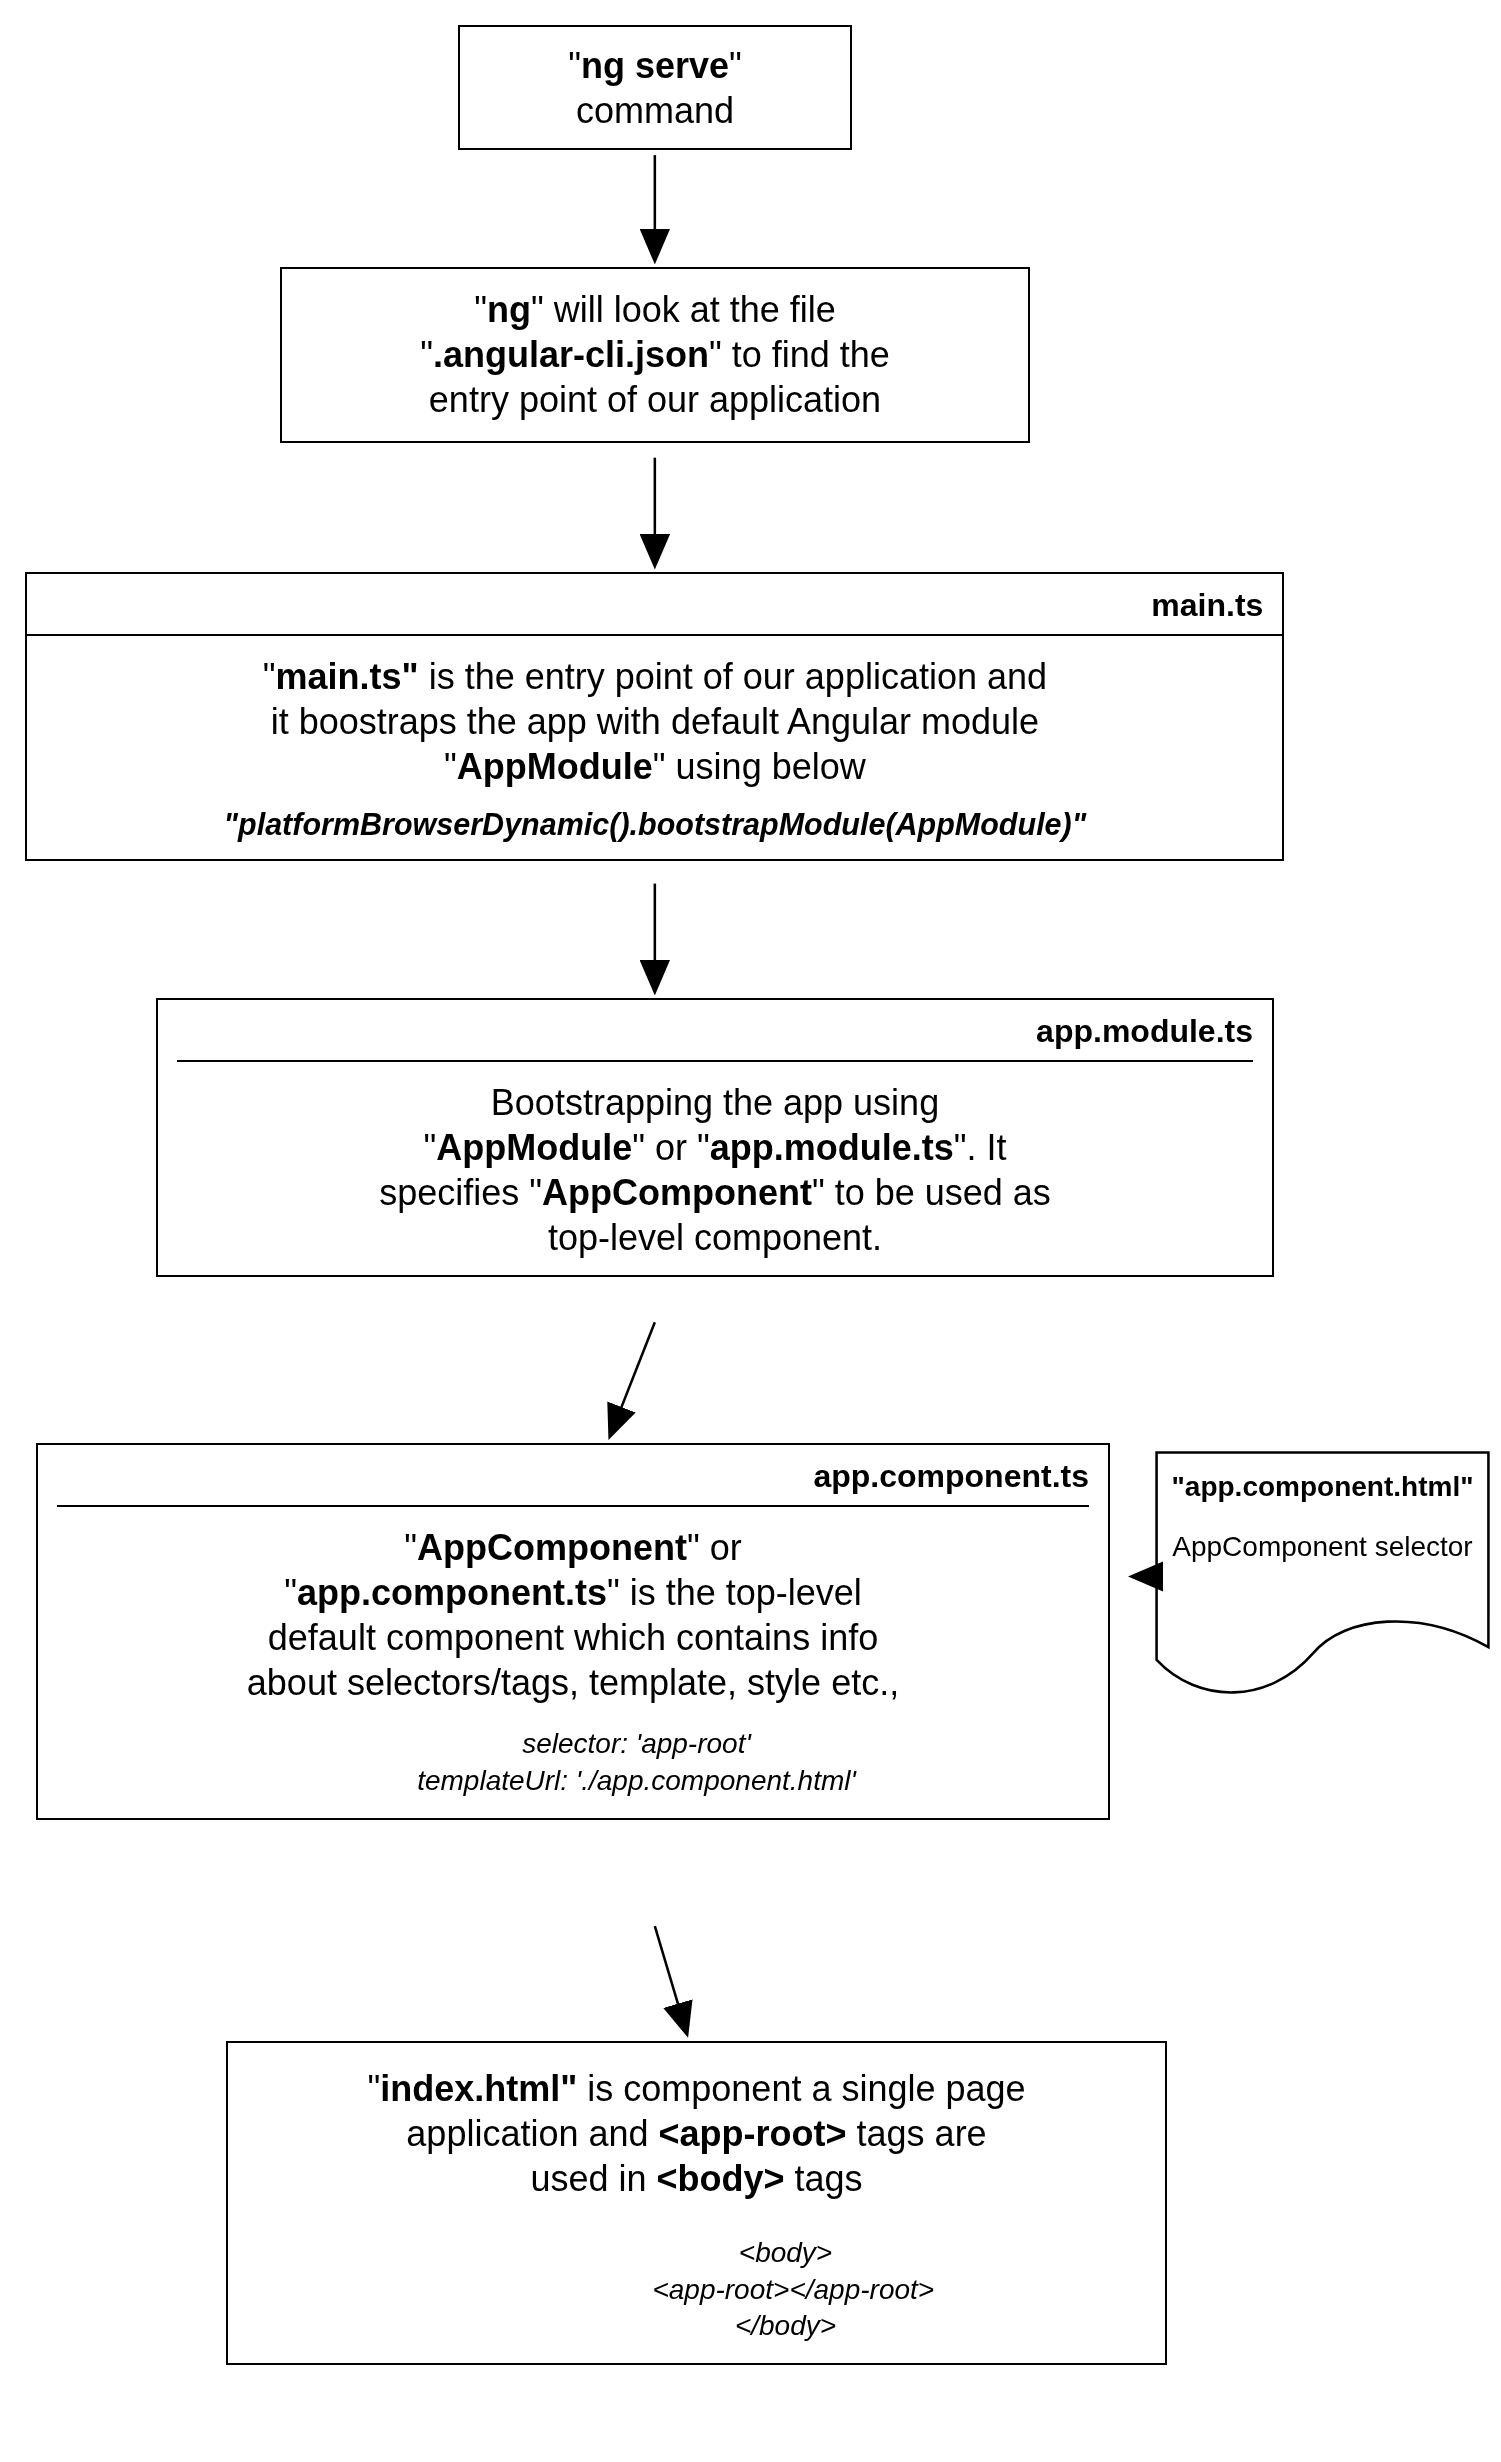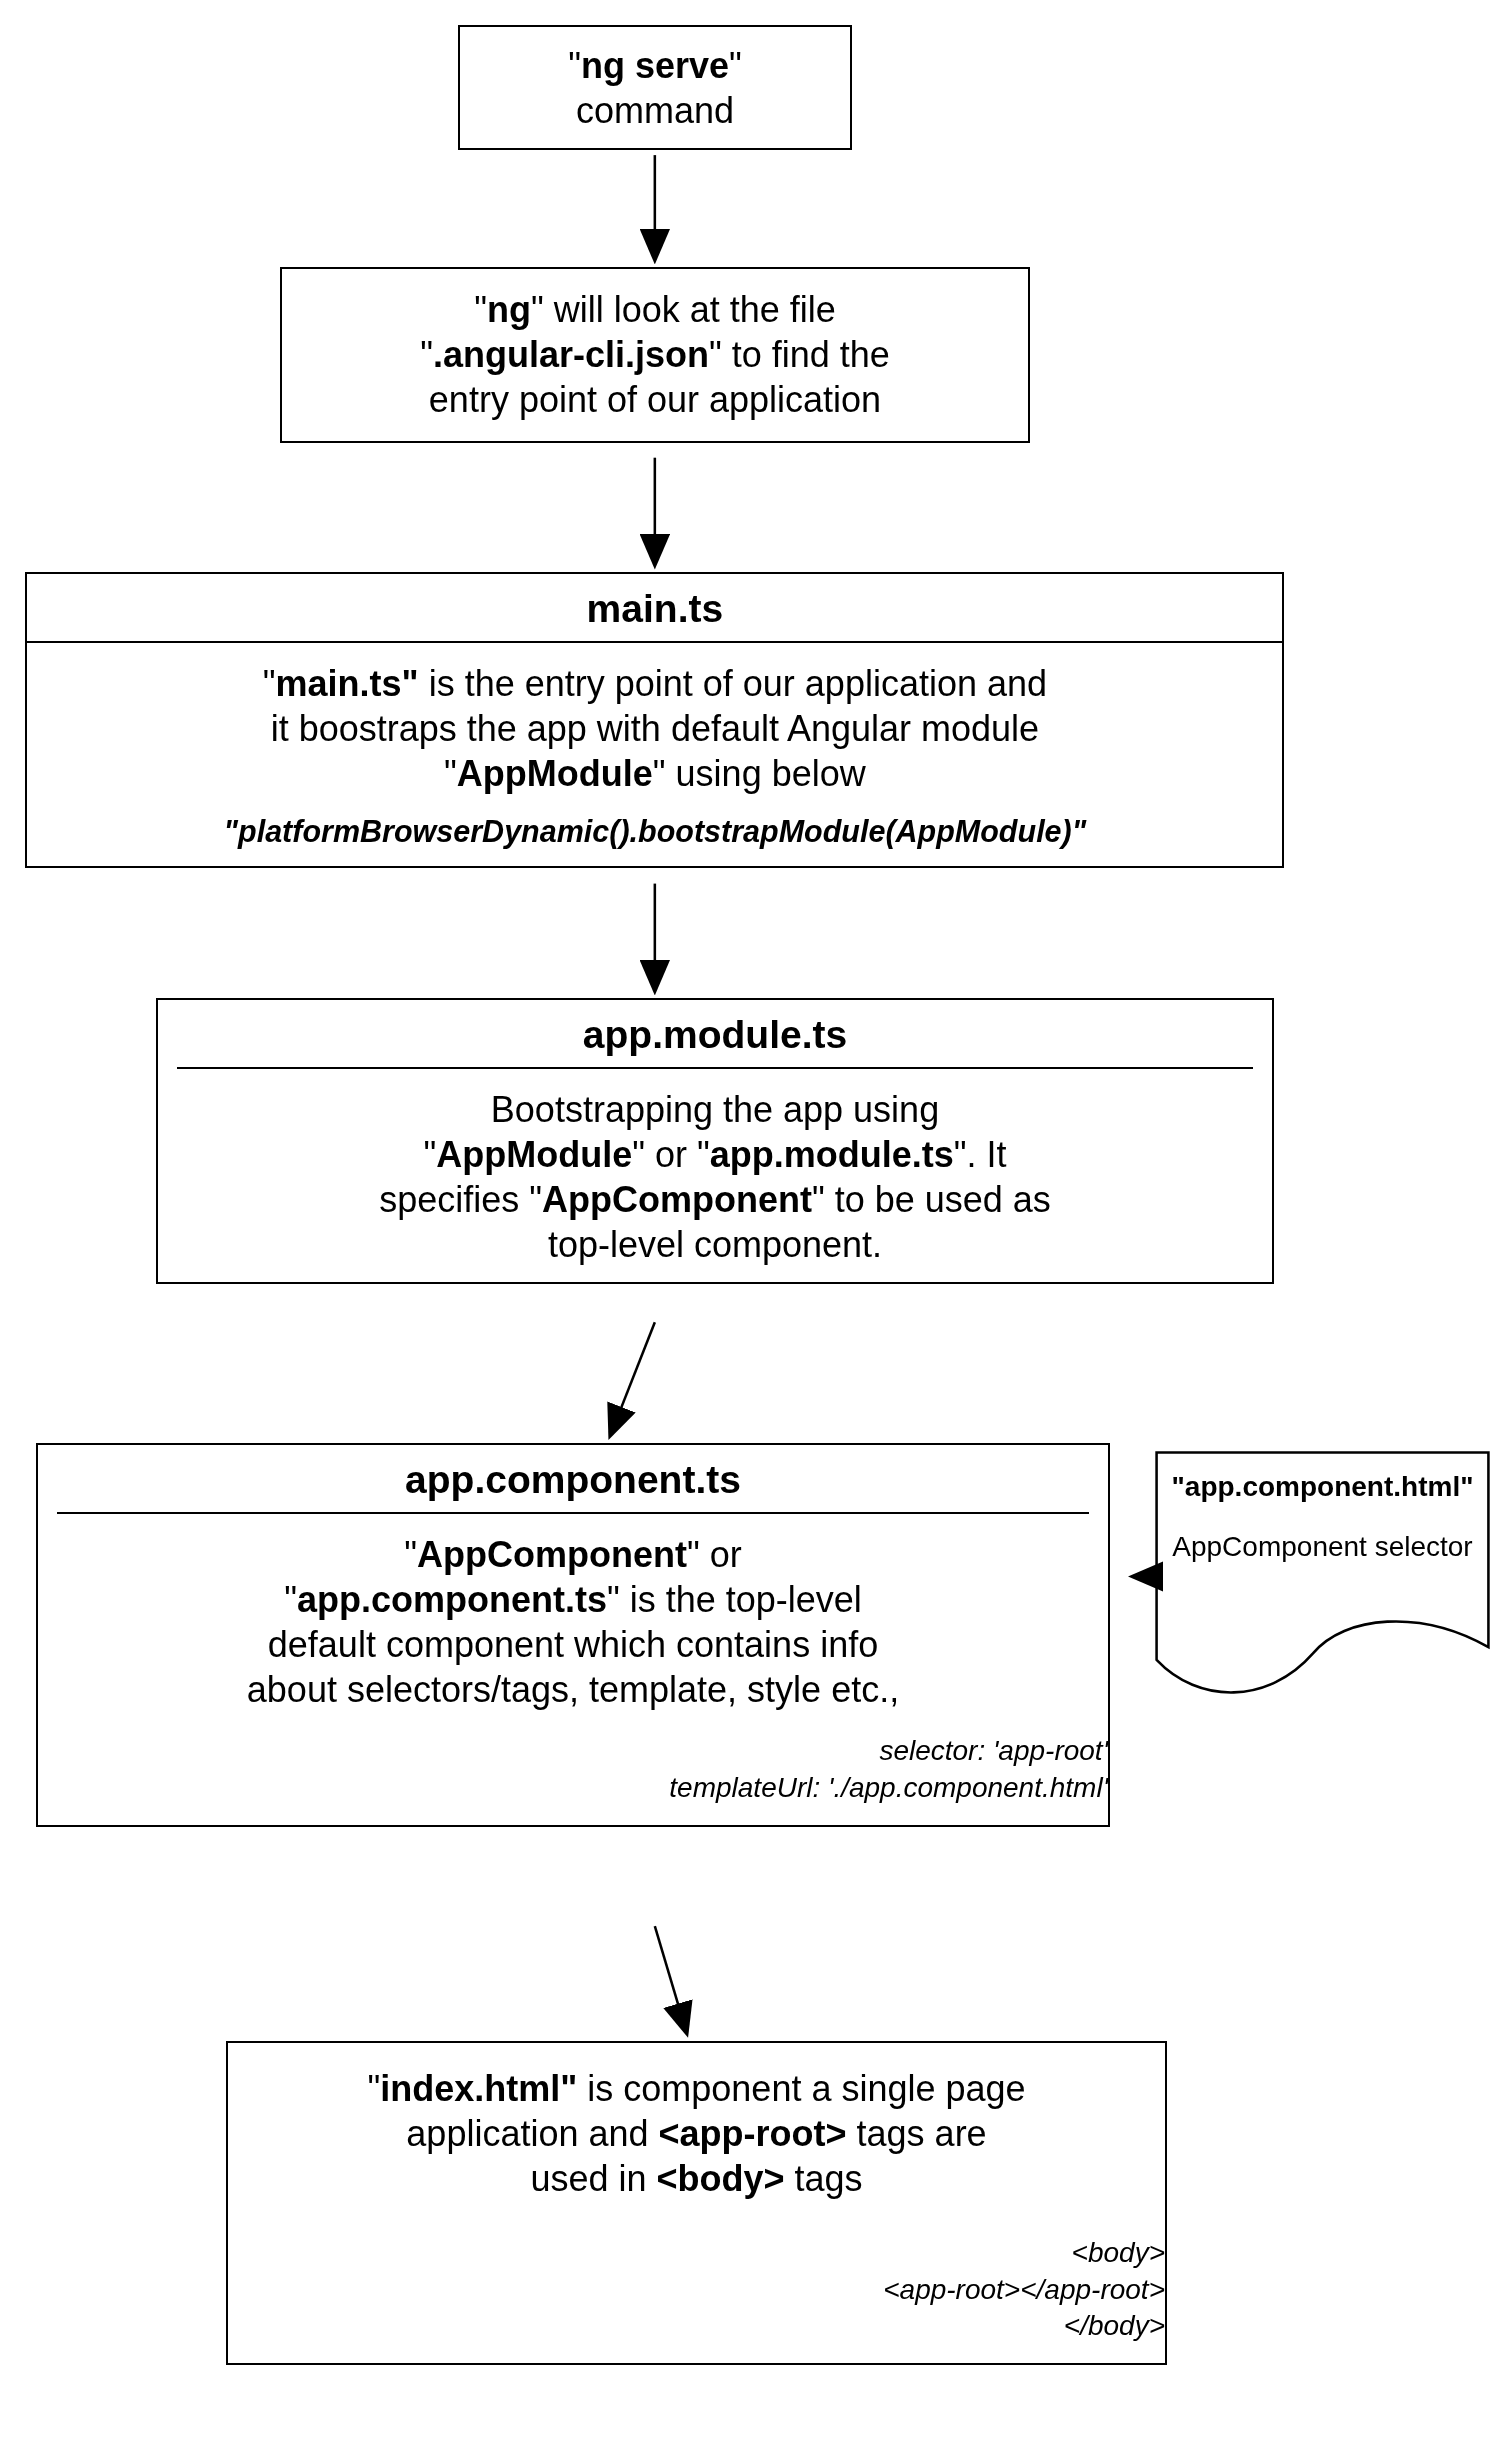--- a/index.html
+++ b/index.html
@@ -15,36 +15,37 @@
   }
   .node {
     position: absolute;
     border: 2.5px solid #000;
     background: #fff;
     text-align: center;
     box-sizing: border-box;
   }
   .node .title {
     font-weight: 700;
-    font-size: 39px;
+    font-size: 32px;
     padding: 12.7px 19px 10.2px;
+    text-align: right;
   }
   .node .title-sep {
     border-bottom: 2.5px solid #000;
     margin: 0 19px 6.4px 19px;
   }
   .node .body {
     font-size: 36px;
     line-height: 1.25;
     padding: 11.4px 18px 15.3px;
   }
   .node .code {
     font-style: italic;
     font-size: 28px;
-    text-align: right;
+    text-align: center;
     padding: 6.4px 0 0 127px;
     line-height: 1.3;
   }
   .node .code-center {
     font-style: italic;
     font-weight: 700;
     font-size: 30.5px;
     padding-top: 16.5px;
   }
   .doc-title {

